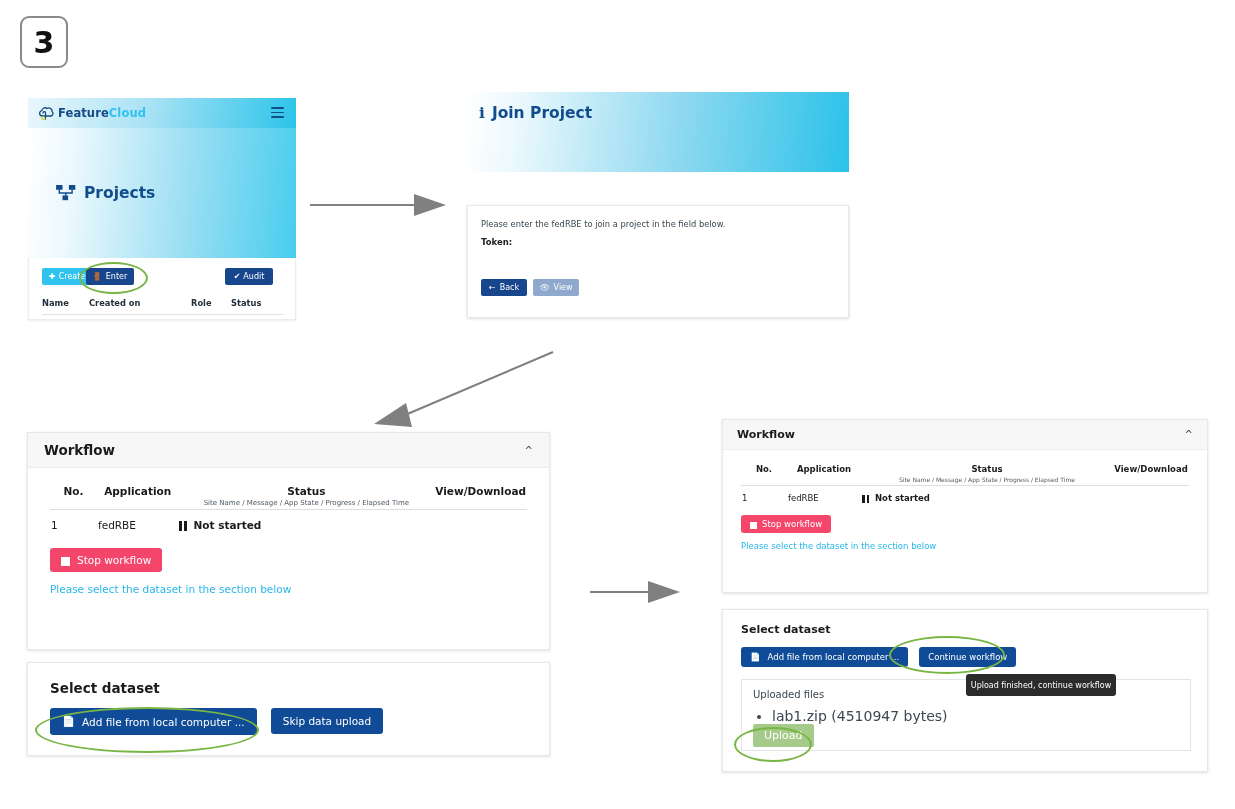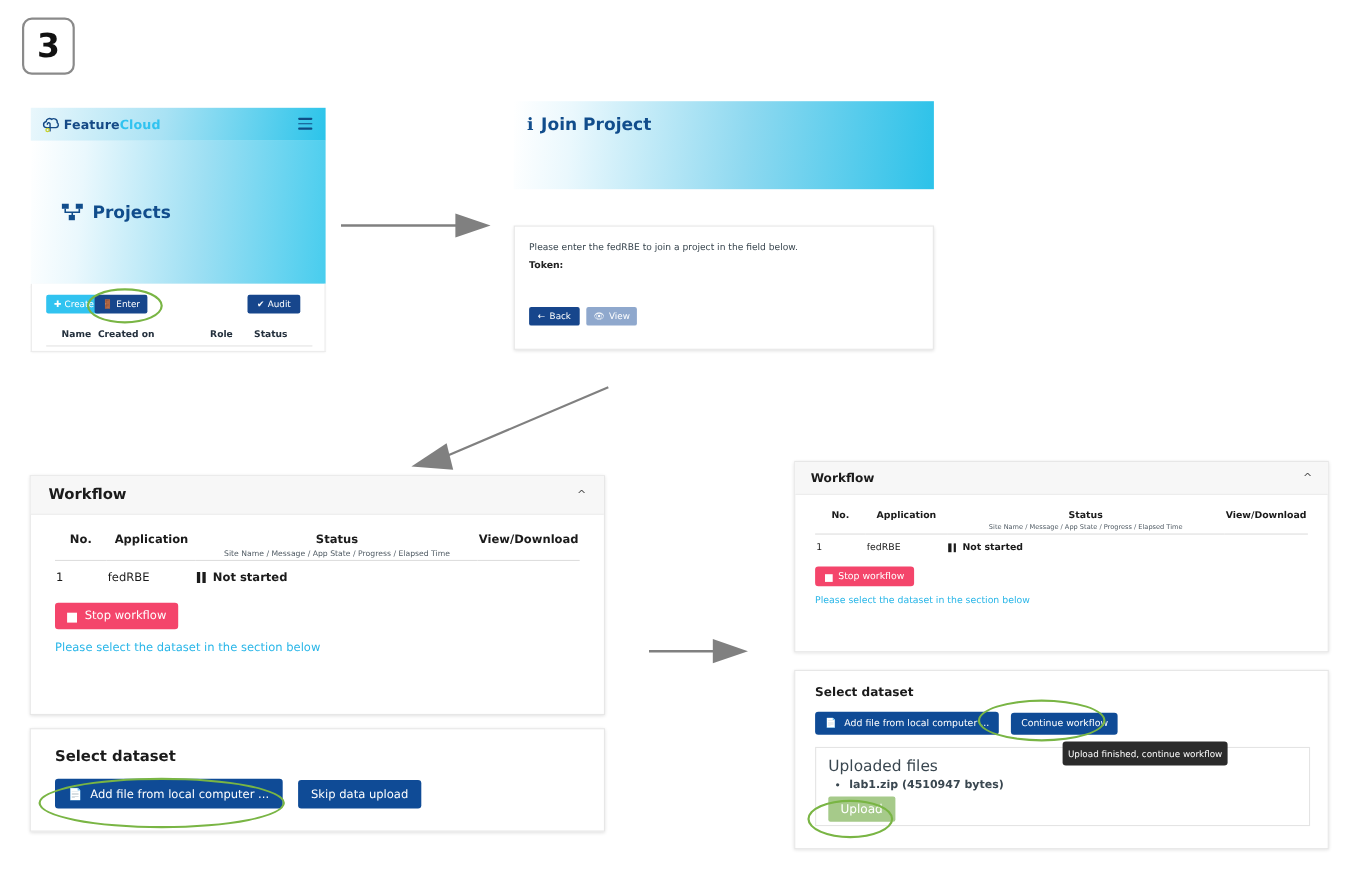--- a/index.html
+++ b/index.html
@@ -73,21 +73,21 @@
     font-size: 8px; display:flex; align-items:center; justify-content:center;
     padding: 0 7px; box-sizing:border-box; white-space: nowrap;
   }
   #btn-create { left: 13px; top: 10px; background:#31c3f0; }
   #btn-join   { left: 57px; top: 10px; background:#17468c; width: 48px; }
   #btn-audit  { left: 196px; top: 10px; background:#17468c; width: 48px; }
   .pbtn .gl { margin-right:3px; font-size: 8px; line-height:1; }
   .col-head {
     position:absolute; top: 40px; font-size: 8.3px; font-weight: bold; color:#24303d;
   }
-  #ch-name { left: 13px; margin-left: 14px; }
+  #ch-name { left: 13px; }
   #ch-created { left: 60px; }
   #ch-role { left: 162px; }
   #ch-status { left: 202px; }
   #projects-rule { position:absolute; left: 13px; top: 56px; width: 242px; height:1px; background:#e3e3e3; }
 
   
   #join-hero {
     left: 467px; top: 92px; width: 382px; height: 80px;
     background: linear-gradient(95deg,#ffffff 0%, #eaf8fd 14%, #8fd9f0 55%, #2cc2e9 100%);
   }
@@ -170,23 +170,23 @@
   .file-ico { margin-right: 7px; display:inline-block; }
   #ds-right .ds-body { padding: 13px 18px 0 18px; }
   #ds-right .ds-title { font-size: 11px; margin-bottom: 9px; }
   #ds-right .dsbtn { font-size: 8.5px; padding: 5px 9px; margin-right: 6px; }
 
   
   #uploaded-box {
     position: absolute; left: 18px; top: 69px; width: 450px; height: 72px;
     border: 1px solid #e4e4e4; background:#fff; box-sizing:border-box;
   }
-  #uploaded-label { position:absolute; left: 11px; top: 9px; font-size: 14px; color:#3a4750; }
+  #uploaded-label { position:absolute; left: 11px; top: 9px; font-size: 10px; color:#3a4750; }
   #uploaded-list { position:absolute; left: 18px; top: 28px; margin:0; padding-left: 12px; }
-  #uploaded-list li { font-size: 10px; color:#3a4750;font-weight:bold; }
+  #uploaded-list li { font-size: 14px; color:#3a4750; }
   #upload-btn {
     position:absolute; left: 11px; top: 44px; background:#a6ca8a; color:#fff;
     font-size: 11px; padding: 5px 11px; border-radius: 2px; display:inline-block;
   }
   #tooltip {
     position:absolute; left: 966px; top: 674px; width: 150px; height: 22px;
     background:#2b2b2b; color:#fff; font-size: 8px;
     display:flex; align-items:center; justify-content:center;
     border-radius: 3px; white-space:nowrap;
   }

